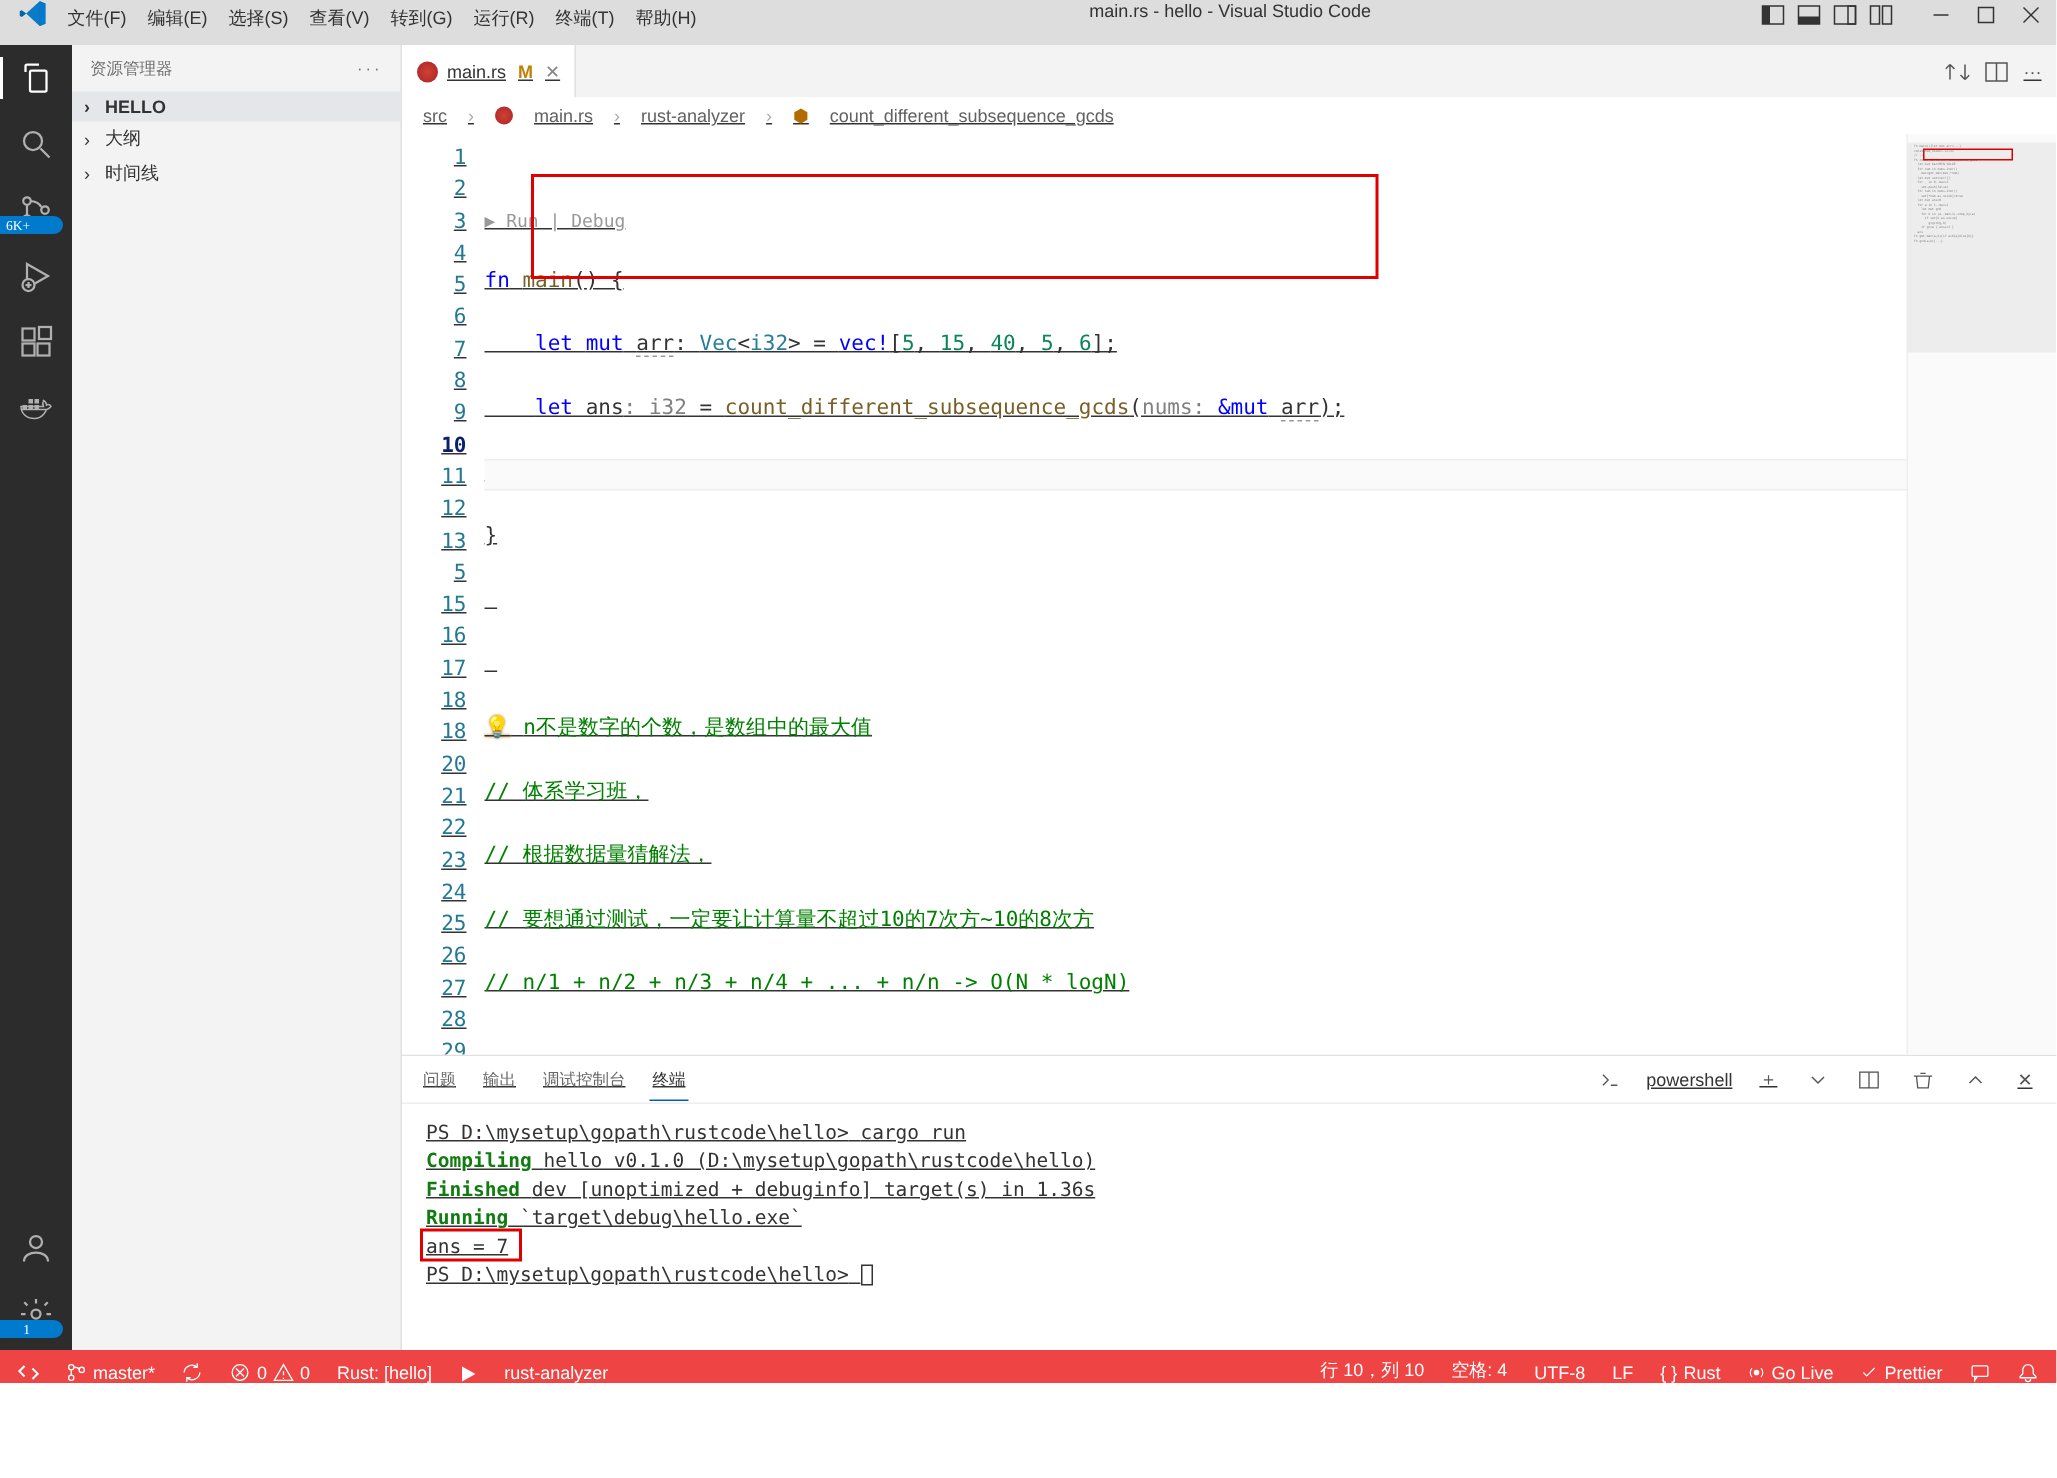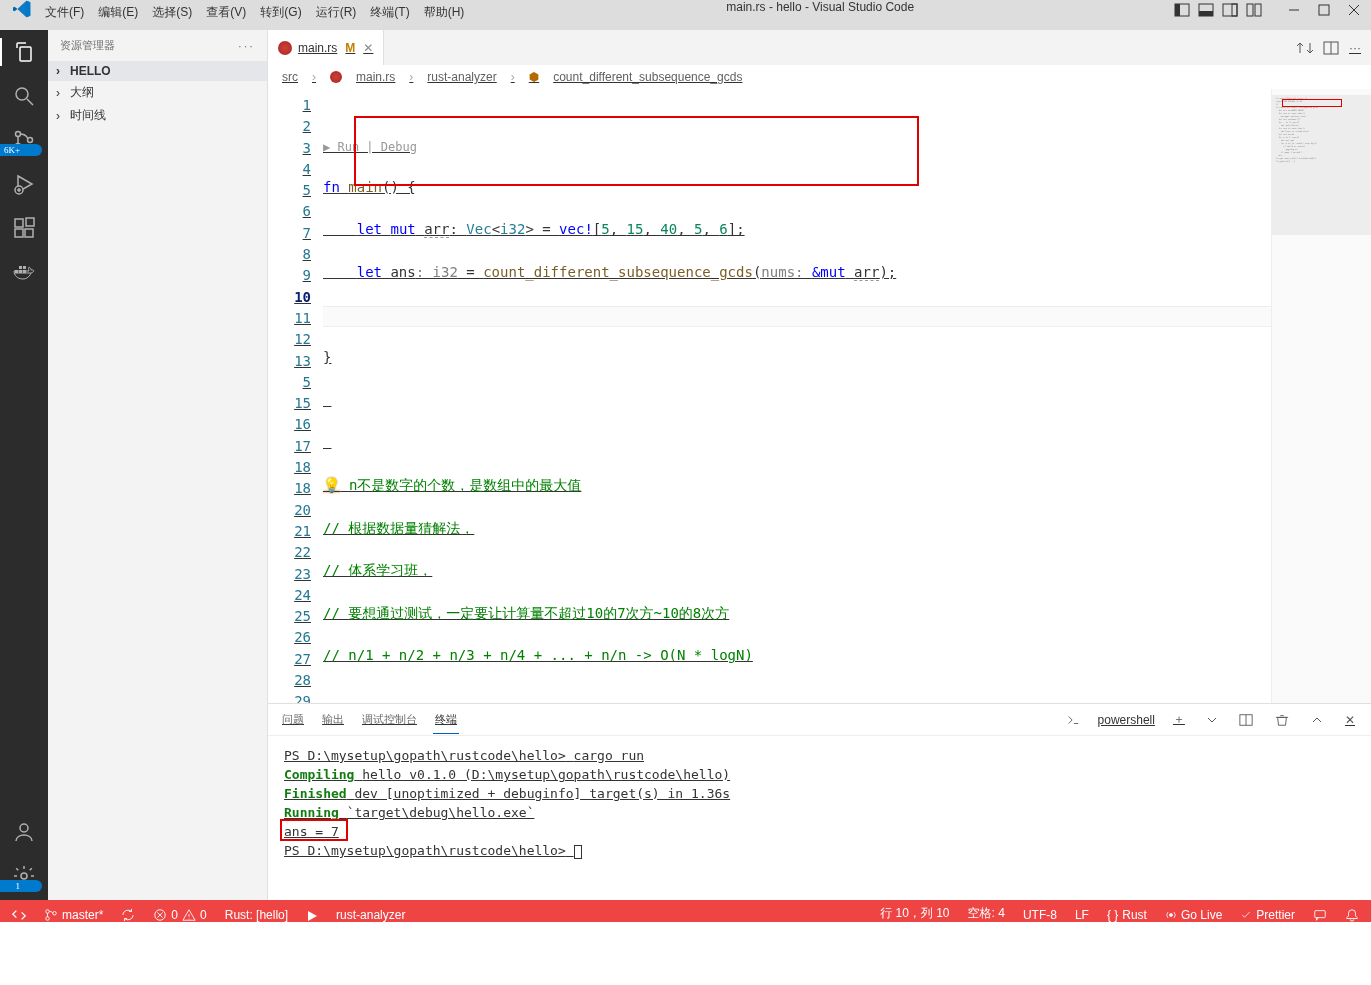--- a/index.html
+++ b/index.html
@@ -299,22 +299,22 @@
 <div class="curline"></div>
 <div class="codelens">▶ Run | Debug</div>
 <div><span class="kw">fn</span> <span class="fn">main</span>() {</div>
 <div>    <span class="kw">let</span> <span class="kw">mut</span> <span class="underline">arr</span>: <span class="ty">Vec</span>&lt;<span class="ty">i32</span>&gt; = <span class="mac">vec!</span>[<span class="num">5</span>, <span class="num">15</span>, <span class="num">40</span>, <span class="num">5</span>, <span class="num">6</span>];</div>
 <div>    <span class="kw">let</span> ans<span class="param">: i32</span> = <span class="fn">count_different_subsequence_gcds</span>(<span class="param">nums: </span><span class="kw">&amp;mut</span> <span class="underline">arr</span>);</div>
 <div>    <span class="mac">println!</span>(<span class="str">"ans = {}"</span>, ans);</div>
 <div>}</div>
 <div> </div>
 <div> </div>
 <div><span class="bulb">💡</span> <span class="cm">n不是数字的个数，是数组中的最大值</span></div>
+<div><span class="cm">// 体系学习班，</span></div>
 <div><span class="cm">// 根据数据量猜解法，</span></div>
-<div><span class="cm">// 体系学习班，</span></div>
 <div><span class="cm">// 要想通过测试，一定要让计算量不超过10的7次方~10的8次方</span></div>
 <div><span class="cm">// n/1 + n/2 + n/3 + n/4 + ... + n/n -&gt; O(N * logN)</span></div>
 
 
 
 
 
 
 
 

